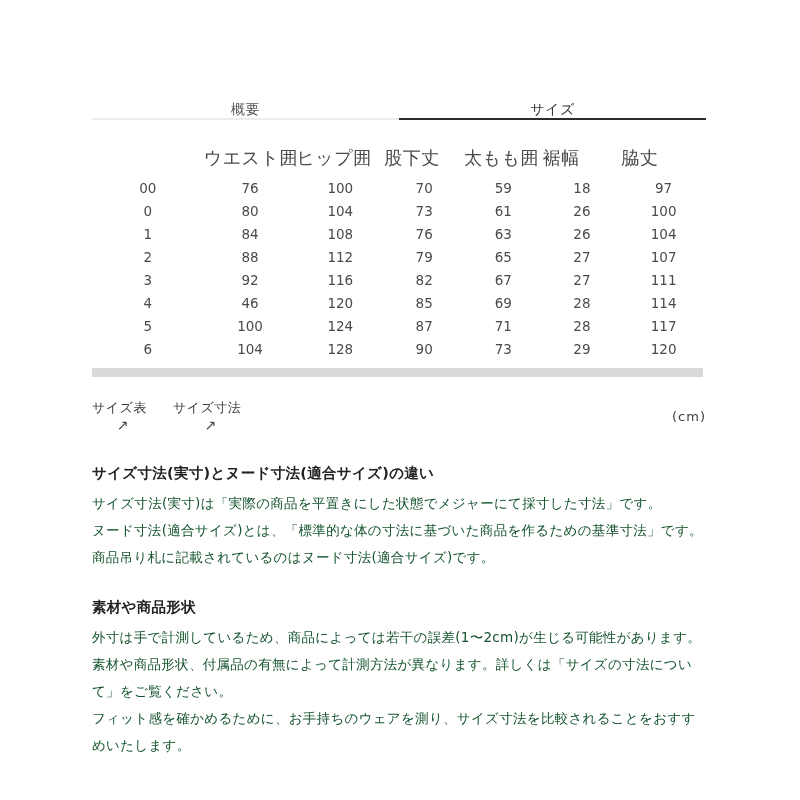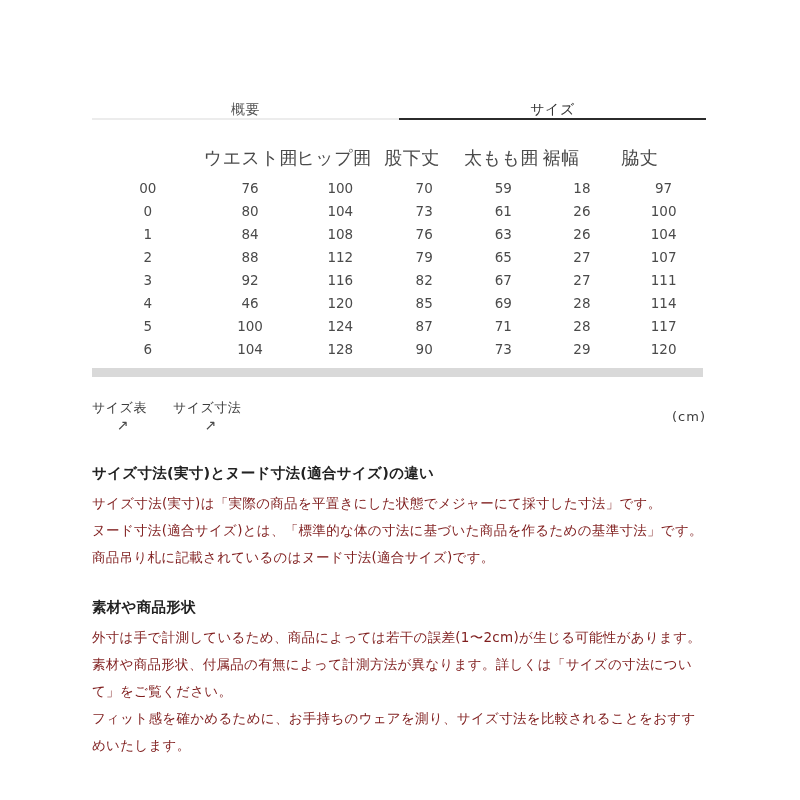--- a/index.html
+++ b/index.html
@@ -101,21 +101,21 @@
     font-size: 14.5px;
     font-weight: bold;
     color: #222222;
     line-height: 20px;
     margin-bottom: 7px;
     letter-spacing: 0.3px;
     margin-top: 12px;
   }
   .sec-p {
     font-size: 13.5px;
-    color: #7f1d1d;
+    color: #14532d;
     line-height: 27px;
     letter-spacing: 0.3px;
   }
 </style>
 </head>
 <body>
 
 <div class="content">
 
   <div class="tabbar">

